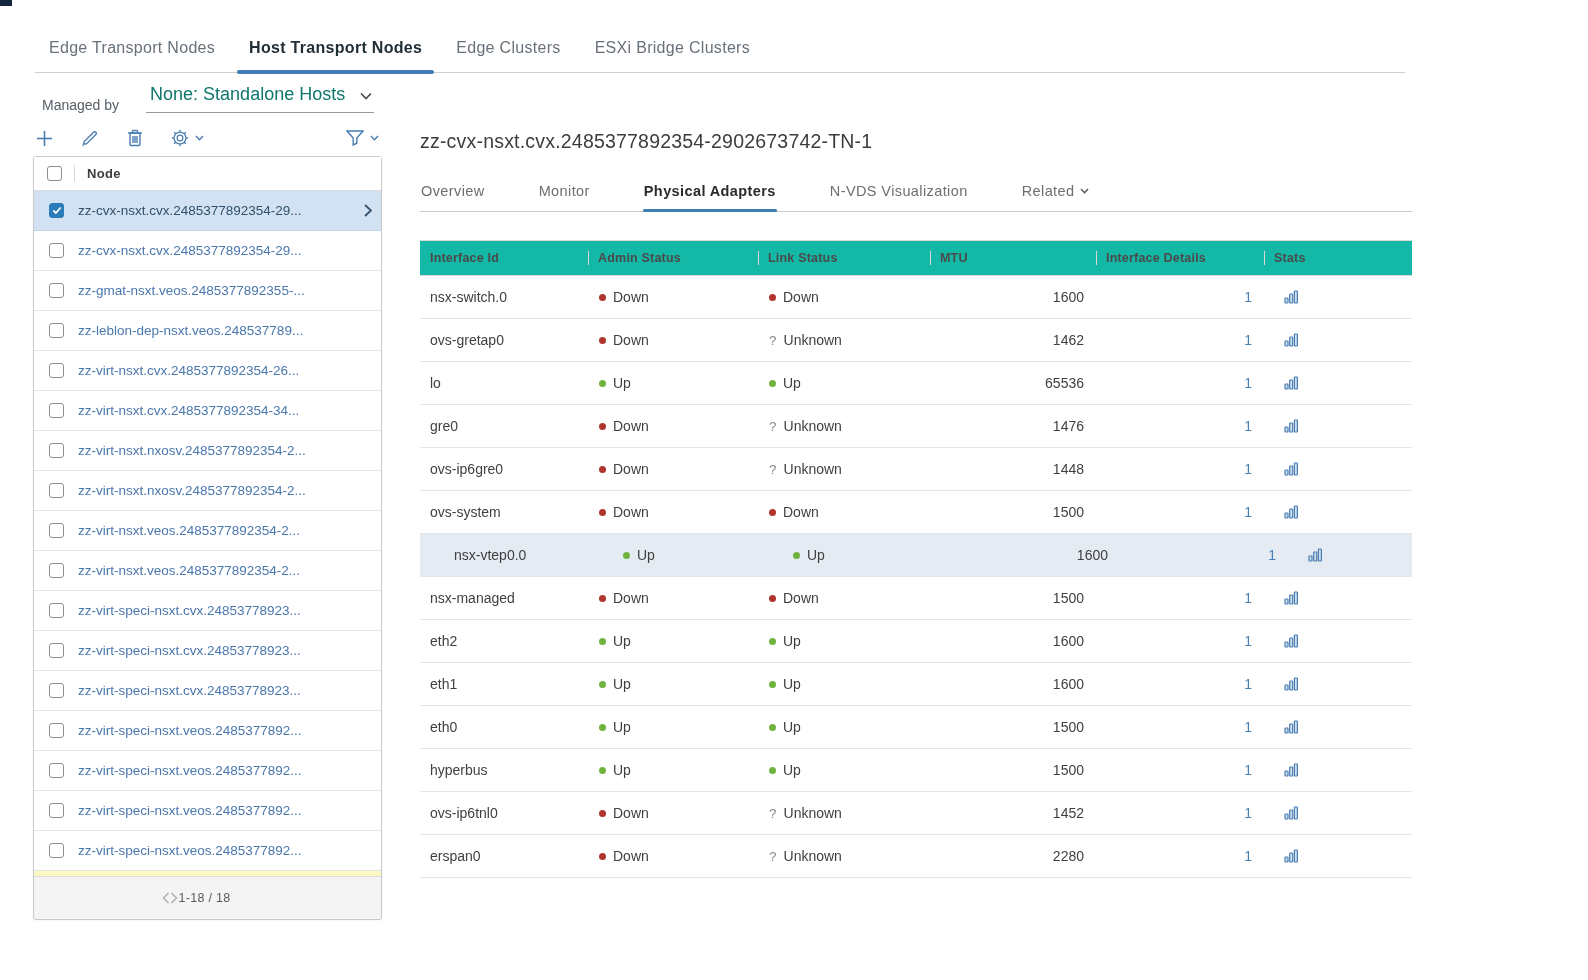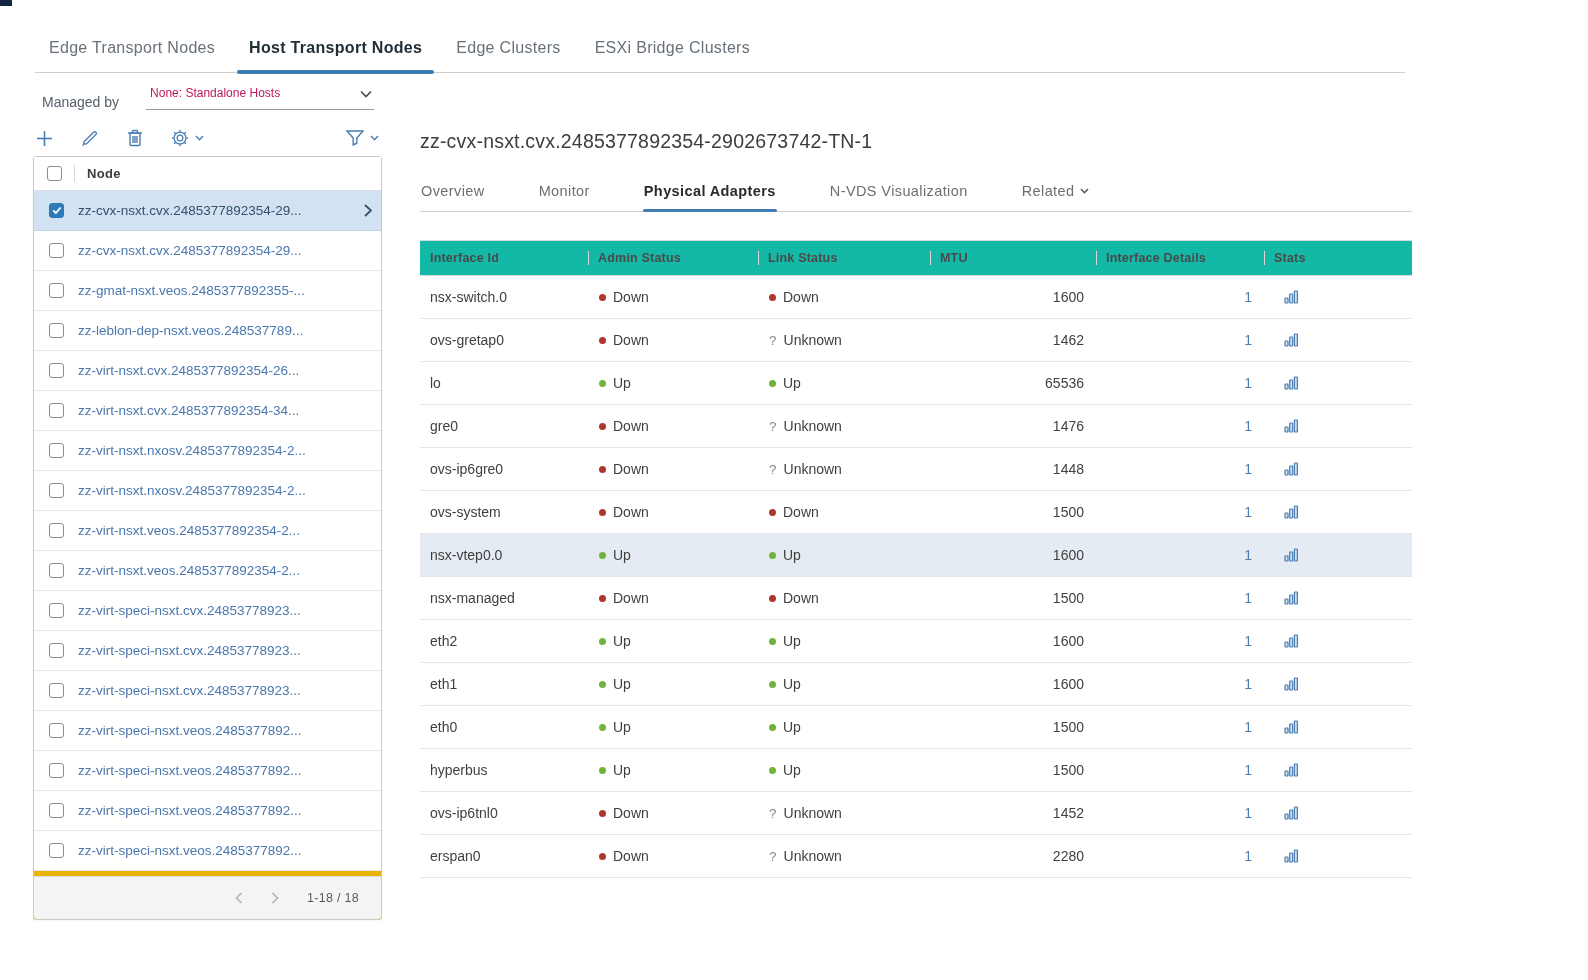--- a/index.html
+++ b/index.html
@@ -16,53 +16,53 @@
     position:relative; white-space:nowrap; cursor:pointer; }
   .top-tab.active { color:#222e36; font-weight:700; }
   .top-tab.active::after { content:""; position:absolute; left:-10px; right:-10px; bottom:-2px;
     height:4px; background:#3e7cb1; border-radius:2px; }
 
   
   .managed-row { position:absolute; left:42px; top:84px; display:flex; align-items:flex-end; gap:27px; }
   .managed-label { font-size:14px; color:#56606a; padding-top:2px; }
   .managed-select { width:228px; border-bottom:1px solid #9a9a9a; padding:0 2px 7px 4px;
     display:flex; justify-content:space-between; align-items:center; cursor:pointer; }
-  .managed-select .val { font-size:12px; color:#be185d; }
+  .managed-select .val { font-size:18px; color:#0f766e; }
   .managed-select svg { stroke:#4a4a4a; }
 
   
   .toolbar { position:absolute; left:33px; top:122px; width:350px; height:32px;
     display:flex; align-items:center; gap:28px; padding-left:3px; }
   .tool { display:flex; align-items:center; gap:6px; cursor:pointer; }
   .tool svg { stroke:#4a7db1; fill:none; }
   .tool.filter-group { margin-left:auto; padding-right:4px; }
 
   
   .panel { position:absolute; left:33px; top:156px; width:349px; height:764px;
-    border:1px solid #c9c9c9; border-radius:3px; background:#eab308; display:flex; flex-direction:column;
+    border:1px solid #c9c9c9; border-radius:3px; background:#fef9c3; display:flex; flex-direction:column;
     box-shadow:0 1px 2px rgba(0,0,0,.04); }
   .panel-head { height:34px; flex:none; display:flex; align-items:center; gap:12px;
     padding-left:13px; border-bottom:1px solid #dcdcdc; background:#fff; }
   .vsep { width:1px; height:17px; background:#d8d8d8; }
   .panel-head .col-label { font-size:13px; font-weight:700; color:#3c3c3c; letter-spacing:.3px; }
   .node-list { flex:1; overflow:hidden; }
   .node-row { height:40px; display:flex; align-items:center; padding-left:15px;
     border-bottom:1px solid #e6e6e6; background:#fff; cursor:pointer; }
   .node-row.selected { background:#d2e2f2; border-bottom-color:#c2d5e8; }
   .cb { width:15px; height:15px; flex:none; border:1px solid #8d8d8d; border-radius:3px;
     background:#fff; display:flex; align-items:center; justify-content:center; cursor:pointer; }
   .cb.checked { background:#2b7bb9; border-color:#2b7bb9; }
   .cb.checked svg { stroke:#fff; }
   .node-link { margin-left:14px; flex:1; font-size:13.5px; color:#4a77ad;
     white-space:nowrap; overflow:hidden; text-overflow:ellipsis; padding-right:4px; }
   .node-row.selected .node-link { color:#32506b; }
   .row-chev { margin-right:9px; display:flex; }
   .row-chev svg { stroke:#32506b; fill:none; }
   .panel-foot { height:43px; flex:none; background:#f4f4f4; border-top:1px solid #dcdcdc;
-    display:flex; align-items:center; justify-content:flex-end; gap:28px; padding-right:22px;
+    display:flex; align-items:center; justify-content:center; padding-right:22px;
     border-radius:0 0 3px 3px; }
   .pg-arrow { display:flex; cursor:pointer; }
   .pg-arrow svg { stroke:#b3b3b3; fill:none; }
   .pg-range { font-size:12.5px; color:#5a5a5a; letter-spacing:.3px; }
 
   
   .main { position:absolute; left:420px; top:130px; width:992px; }
   .main-title { font-size:19.5px; color:#3d3d3d; letter-spacing:.2px; white-space:nowrap; }
   .main-tabs { margin-top:28px; display:flex; gap:52px; border-bottom:1px solid #cccccc; }
   .main-tab { font-size:14.5px; letter-spacing:.4px; color:#6e6e6e; padding:2px 1px 12px 1px;
@@ -72,21 +72,21 @@
     height:3px; background:#3e7cb1; border-radius:2px; }
   .main-tab svg { stroke:#555; fill:none; }
 
   .adapter-table { margin-top:28px; }
   .thead, .trow { display:grid; grid-template-columns:168px 170px 172px 166px 168px 1fr; align-items:center; }
   .thead { height:36px; background:#14b8a6; border-top:1px solid #d9d9d9; border-bottom:1px solid #d9d9d9; }
   .th { font-size:12.5px; font-weight:700; color:#4a4a4a; letter-spacing:.2px;
     padding-left:10px; position:relative; height:100%; display:flex; align-items:center; }
   .th + .th::before { content:""; position:absolute; left:0; top:10px; bottom:10px; width:1px; background:#d8d8d8; }
   .trow { height:43px; border-bottom:1px solid #e5e5e5; background:#fff; }
-  .trow.hl { background:#e4ebf2; }
+  .trow.hl { background:#e4ebf2;padding-left:24px; }
   .td { font-size:14px; color:#3f3f3f; }
   .c-id { padding-left:10px; }
   .c-status { display:flex; align-items:center; gap:7px; padding-left:11px; }
   .dot { width:7px; height:7px; border-radius:50%; flex:none; }
   .dot.up { background:#6fb33e; }
   .dot.down { background:#b0352c; }
   .q { color:#8a8a8a; font-size:13.5px; flex:none; }
   .c-mtu { text-align:right; padding-right:12px; }
   .c-det { text-align:right; padding-right:12px; }
   .det-link { color:#4a7db1; text-decoration:none; cursor:pointer; font-size:14px; }

